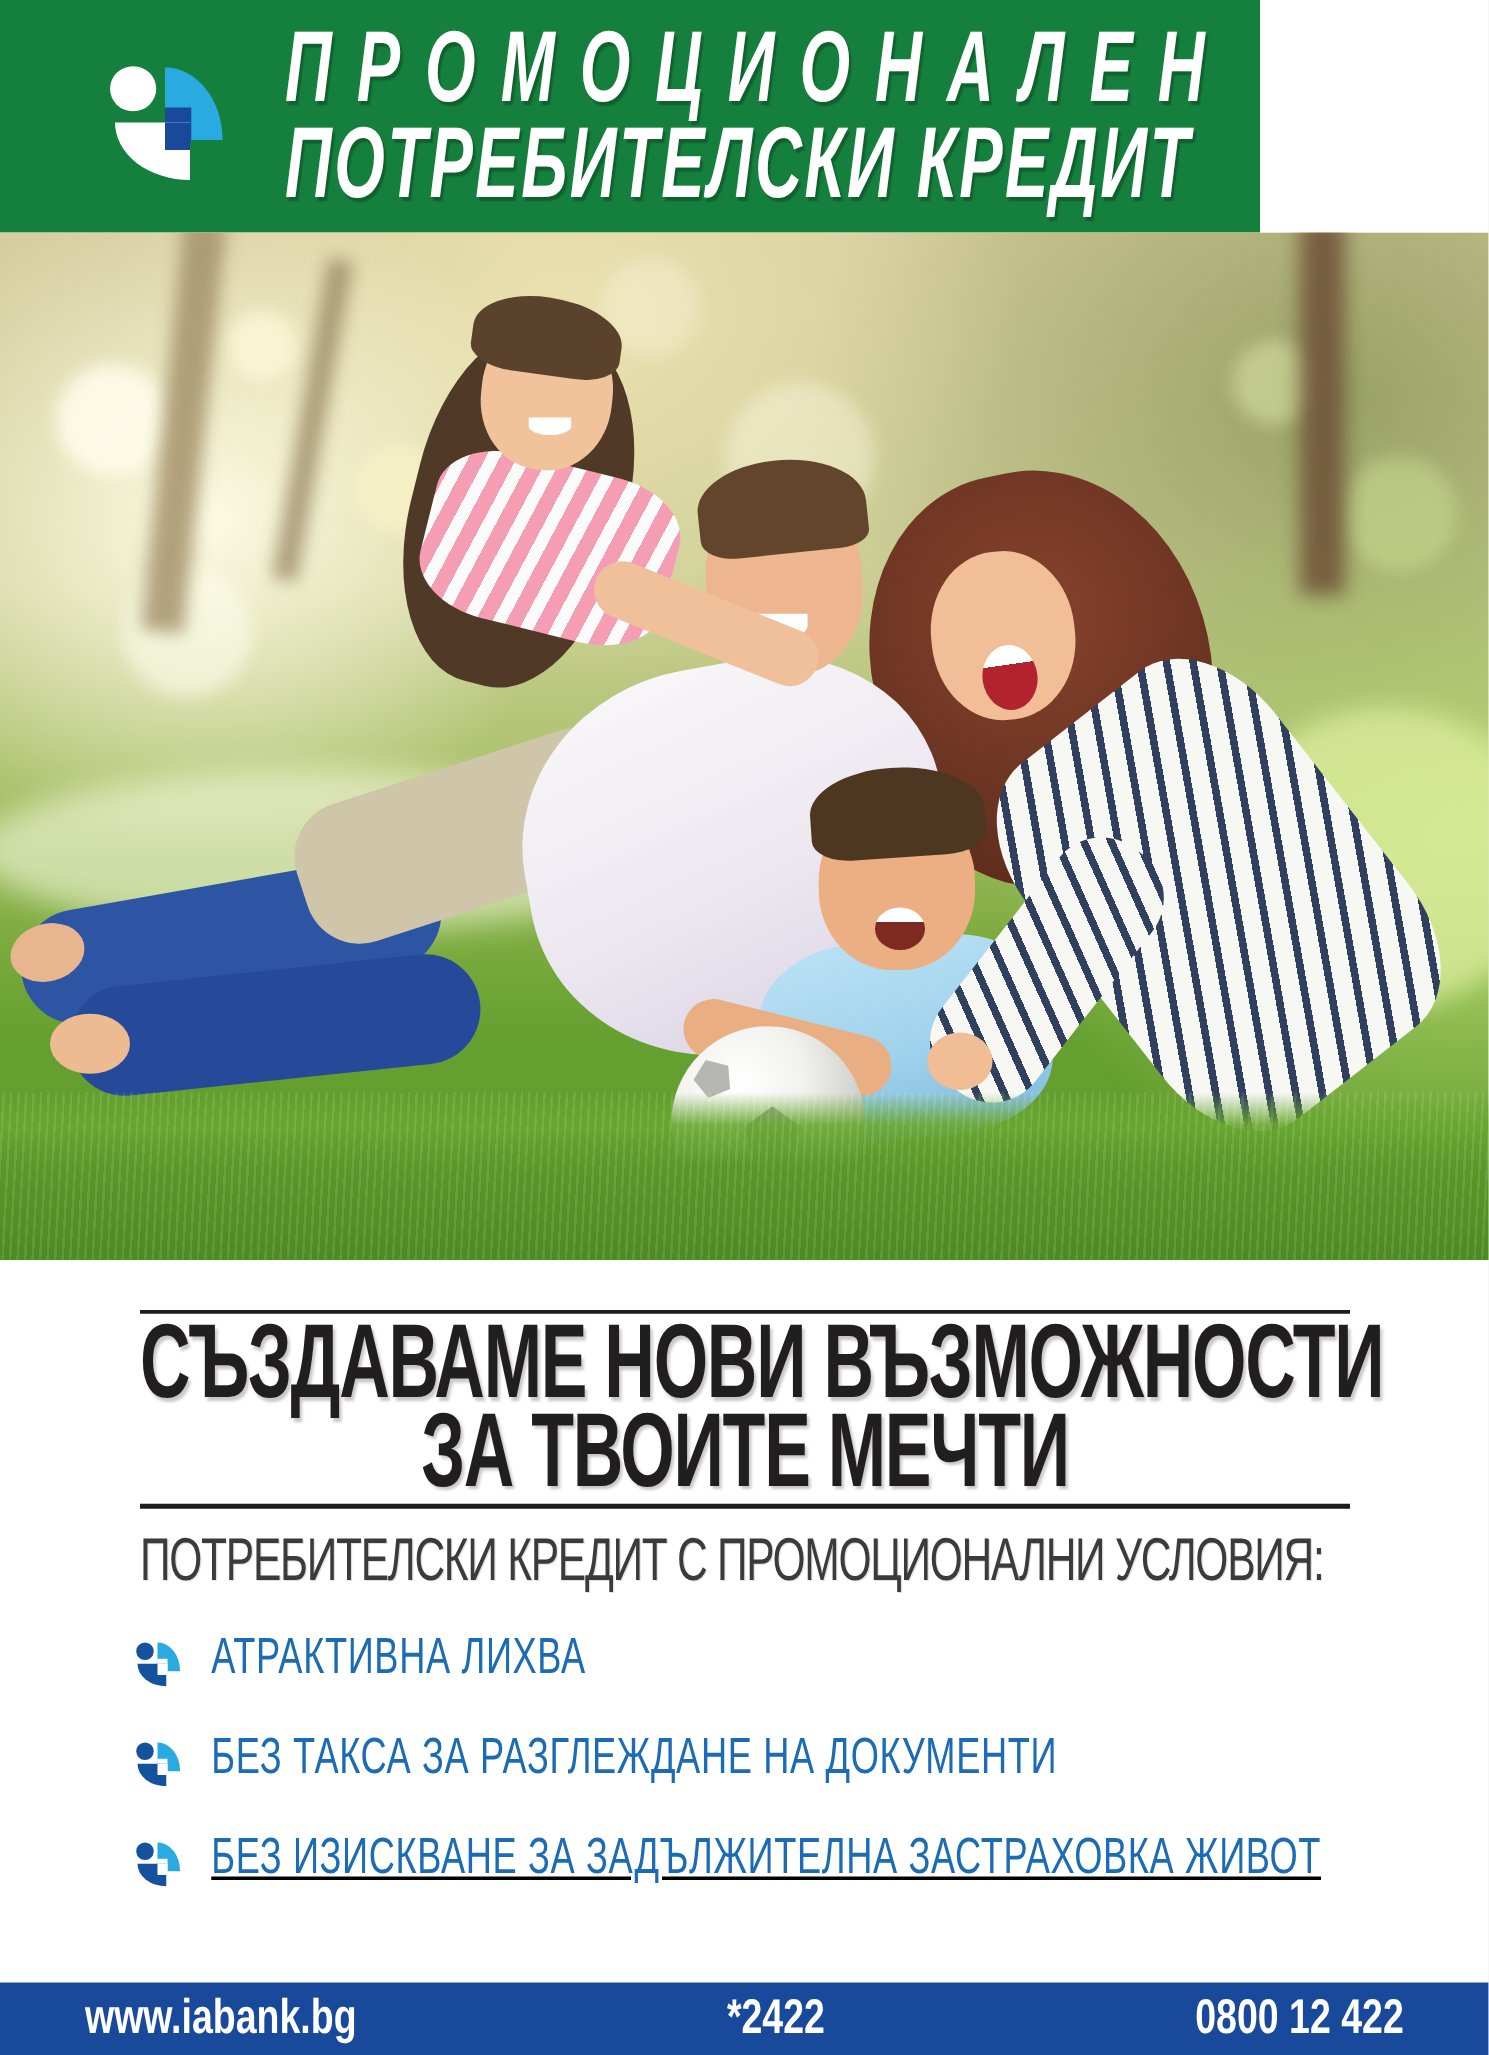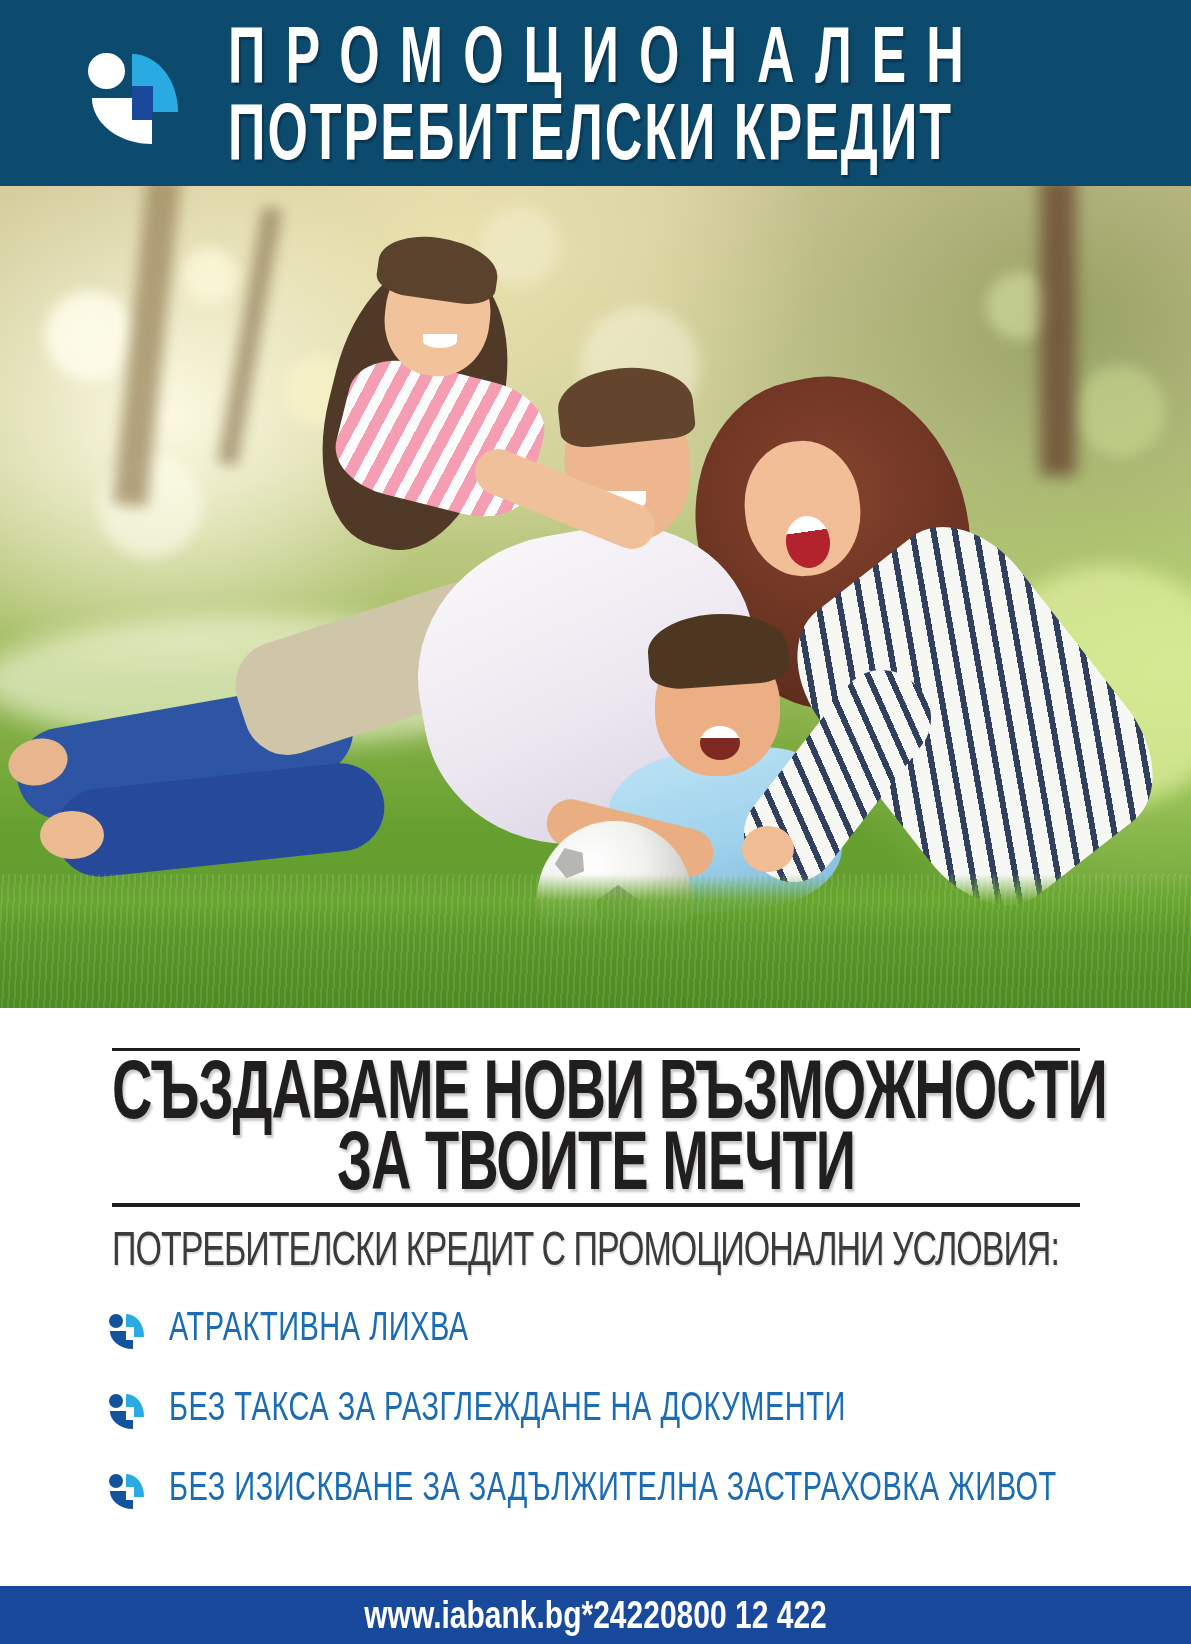--- a/index.html
+++ b/index.html
@@ -2,21 +2,21 @@
 <html lang="bg"><head>
 <meta charset="utf-8">
 <title>Промоционален потребителски кредит</title>
 <style>
   html,body{margin:0;padding:0;background:#e9e9e9;}
   .page{
     position:relative;width:1191px;height:1644px;margin:0 auto;background:#ffffff;
     overflow:hidden;font-family:"Liberation Sans", sans-serif;
   }
   
-  .header{position:absolute;left:0;top:0;width:1191px;height:186px;background:#0c4a6e;}
+  .header{position:absolute;left:0;top:0;width:1008px;height:186px;background:#15803d;font-style:italic;}
   .logo{position:absolute;}
   .logo .l-dot{position:absolute;left:2%;top:5%;width:38.5%;height:37%;border-radius:50%;background:var(--c1);}
   .logo .l-qt{position:absolute;left:48%;top:6%;width:48%;height:59%;background:var(--c2);border-radius:0 100% 0 0;}
   .logo .l-qtn{position:absolute;left:48%;top:39%;width:22%;height:27%;background:var(--bg);}
   .logo .l-qb{position:absolute;left:6%;top:51%;width:62.5%;height:47%;background:var(--c1);border-radius:0 0 0 100%;}
   .logo .l-qbn{position:absolute;left:48%;top:51%;width:21%;height:22.5%;background:var(--bg);}
   .logo--header{left:86px;top:48px;width:96px;height:98px;--c1:#ffffff;--c2:#29ABE2;--bg:#19499B;}
   .header-title{
     position:absolute;left:228px;color:#fff;font-weight:bold;line-height:1;white-space:nowrap;
     transform:scaleY(1.55);transform-origin:left top;text-shadow:2px 2px 1px rgba(0,0,0,.25);
@@ -102,31 +102,31 @@
     font-size:56px;letter-spacing:-1px;line-height:1;white-space:nowrap;
     transform:scaleY(1.5);transform-origin:center top;text-shadow:2px 2px 2px rgba(0,0,0,.22);
   }
   .hl1{top:1047px;}
   .hl2{top:1118px;}
   .subhead{
     position:absolute;left:112px;top:1224px;color:#3B3B3C;font-size:34px;letter-spacing:-1px;line-height:1;
     white-space:nowrap;transform:scaleY(1.42);transform-origin:left top;text-shadow:1px 1px 0 rgba(0,0,0,.12);
   }
   .bullet{position:absolute;left:108px;height:40px;display:flex;align-items:flex-start;gap:24px;}
-  .b1{top:1312px;} .b2{top:1392px;} .b3{top:1472px;}
+  .b1{top:1312px;} .b2{top:1392px;} .b3{top:1472px;text-decoration:underline;}
   .logo--bullet{position:relative;width:37px;height:38px;flex:0 0 37px;--c1:#15529E;--c2:#29ABE2;--bg:#ffffff;}
   .bullet-text{
     display:inline-block;color:#1B6CB4;font-size:29px;letter-spacing:.5px;line-height:1;white-space:nowrap;
     transform:scaleY(1.4);transform-origin:left center;
   }
 
   
   .footer{
     position:absolute;left:0;bottom:0;width:1191px;height:58px;background:#19499B;
-    display:flex;align-items:center;justify-content:center;padding:0 68px;box-sizing:border-box;
+    display:flex;align-items:center;justify-content:space-between;padding:0 68px;box-sizing:border-box;
   }
   .footer span{display:inline-block;color:#fff;font-weight:bold;font-size:30px;line-height:1;transform:scaleY(1.3);}
 </style>
 </head>
 <body>
 
 <div class="page">
 
   <div class="header">
     <div class="logo logo--header">

